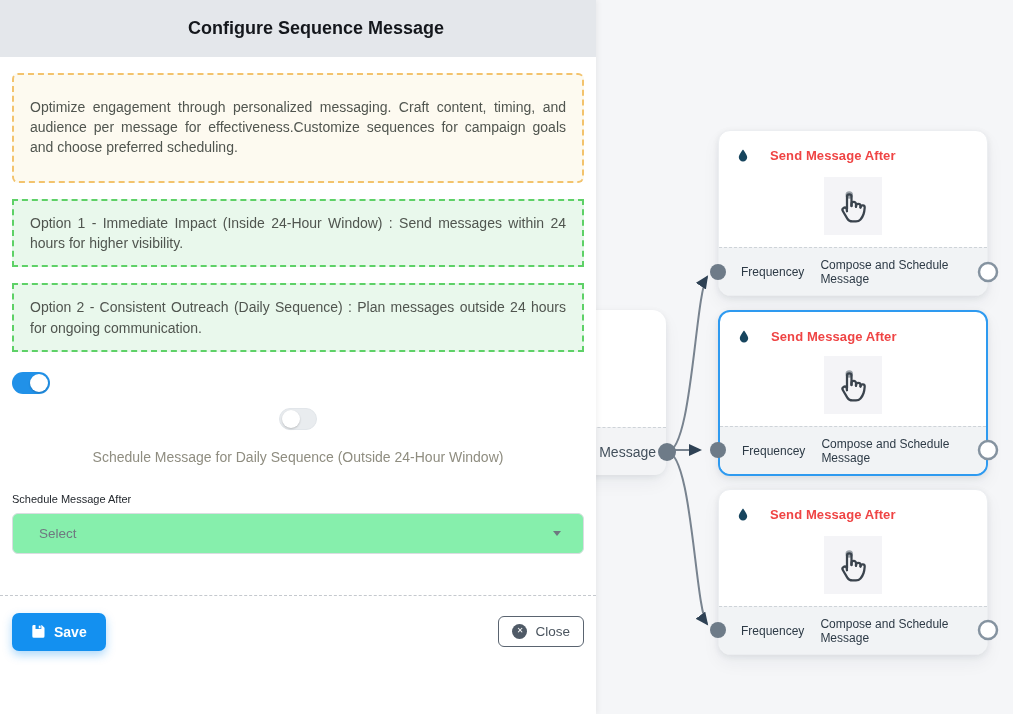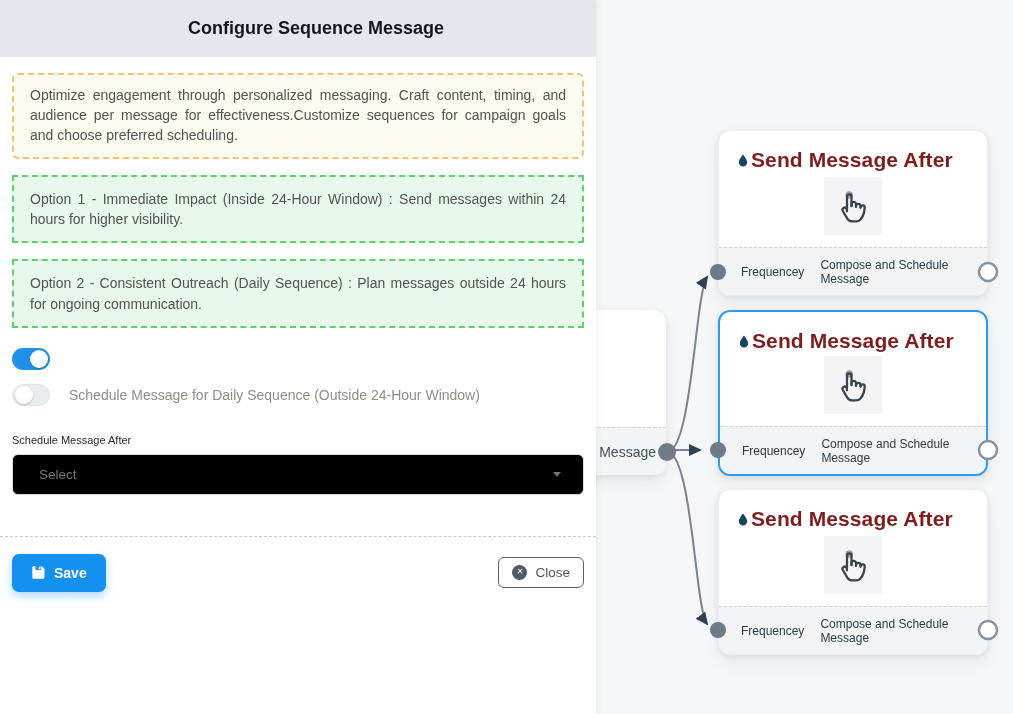--- a/index.html
+++ b/index.html
@@ -14,22 +14,22 @@
     position:absolute; left:596px; top:0; width:417px; height:714px;
     background:#f5f6f8; overflow:hidden;
   }
   .node {
     position:absolute; left:122px; width:270px; height:166px;
     background:#fff; border:1px solid #eceef1; border-radius:12px;
     box-shadow:0 2px 6px rgba(25,39,52,.08), 0 8px 18px rgba(25,39,52,.05);
   }
   .node.selected { border:2px solid #2e9af0; }
   .node-title {
-    position:absolute; top:17px; left:17px; display:flex; align-items:center; gap:1px;
-    color:#7f1d1d; font-weight:bold; font-size:21px; letter-spacing:.1px;
+    position:absolute; top:17px; left:17px; display:flex; align-items:center; gap:20px;
+    color:#ef4444; font-weight:bold; font-size:13px; letter-spacing:.1px;
   }
   .hand-box {
     position:absolute; top:46px; left:50%; transform:translateX(-50%);
     width:58px; height:58px; background:#f4f4f7;
     display:flex; align-items:center; justify-content:center;
   }
   .node.selected .hand-box { top:44px; }
   .node-footer {
     position:absolute; left:0; right:0; bottom:0; height:48px;
     background:#f1f3f5; border-top:1px dashed #ced3d8;
@@ -54,48 +54,48 @@
   .panel {
     position:absolute; left:0; top:0; width:596px; height:714px;
     background:#fff; z-index:20; box-shadow:2px 0 5px rgba(0,0,0,.05);
   }
   .panel-header {
     height:57px; background:#e4e7eb;
     display:flex; align-items:center; justify-content:center;
     font-size:18px; font-weight:bold; color:#14171c;padding-left:36px;
   }
   .note-box {
-    margin:16px 12px 0; padding:11px 16px;
+    margin:16px 12px 0; padding:23px 16px;
     background:#fdfaf0; border:2px dashed #f3c36d; border-radius:6px;
     color:#50554f; font-size:14px; line-height:1.42; text-align:justify;
   }
   .option-box {
     margin:16px 12px 0; padding:12px 16px;
     background:#e9f8ec; border:2px dashed #5ed167; border-radius:0;
     color:#50554f; font-size:14px; line-height:1.45; text-align:justify;
   }
   .switch-row { display:flex; align-items:center; gap:19px; margin:20px 12px 0; }
-  .switch-row + .switch-row { margin-top:14px; }
+  .switch-row + .switch-row { margin-top:14px;flex-direction:column; }
   .switch {
     position:relative; width:38px; height:22px; border-radius:11px; flex:0 0 auto;
     cursor:pointer;
   }
   .switch.on  { background:#2191e8; }
   .switch.off { background:#e9ecef; border:1px solid #e2e6ea; }
   .knob {
     position:absolute; top:2px; width:18px; height:18px; border-radius:50%;
     background:#fff; box-shadow:0 1px 2px rgba(0,0,0,.2);
   }
   .switch.on  .knob { right:2px; }
   .switch.off .knob { left:2px; top:1px; }
   .switch-label-on  { font-size:14px; color:#49525e; }
   .switch-label-off { font-size:14px; color:#8f8d80; }
   .field-label { margin:28px 12px 5px; font-size:11px; color:#23282e; }
   .select-box {
-    margin:8px 12px 0; height:41px; background:#000000;
+    margin:8px 12px 0; height:41px; background:#86efac;
     border:1px solid #d9dde1; border-radius:6px;
     display:flex; align-items:center; justify-content:space-between;
     padding:0 22px 0 26px; cursor:pointer;
   }
   .select-value { font-size:13.5px; color:#6f7780; }
   .caret-down {
     width:0; height:0;
     border-left:4.5px solid transparent; border-right:4.5px solid transparent;
     border-top:5.5px solid #6e7780;
   }

